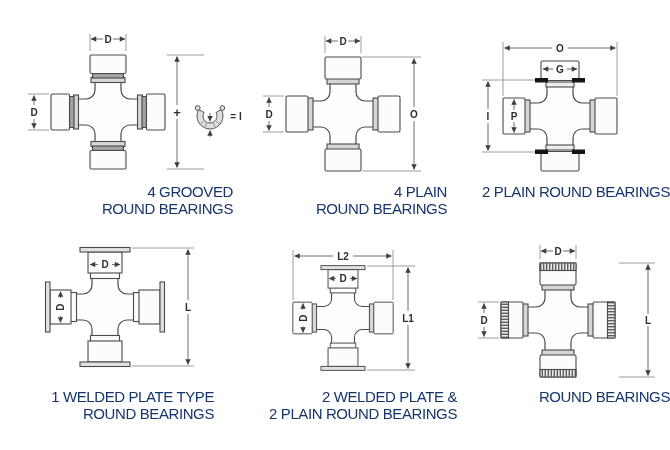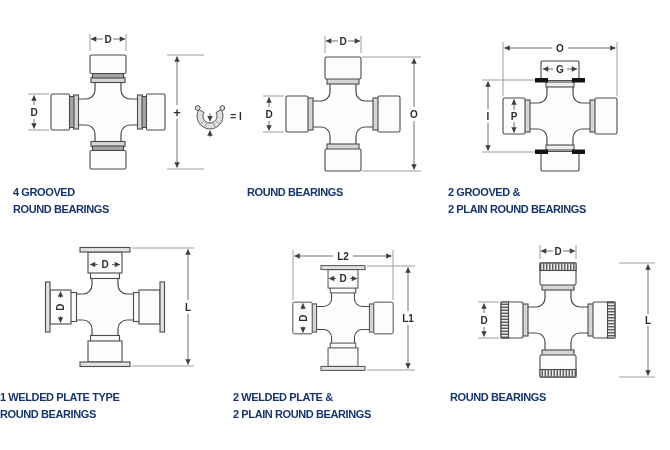--- a/index.html
+++ b/index.html
@@ -1,19 +1,19 @@
 <!DOCTYPE html>
 <html><head>
 <meta charset="utf-8">
 <style>
   html,body{margin:0;padding:0;background:#fff;}
   .canvas{position:relative;width:670px;height:450px;background:#ffffff;overflow:hidden;
           font-family:"Liberation Sans",sans-serif;}
   .fig{position:absolute;}
-  .caption{position:absolute;text-align:left;font-weight:bold;font-size:11px;
+  .caption{position:absolute;text-align:right;font-weight:normal;font-size:15px;
            line-height:16.5px;letter-spacing:-0.4px;color:#17356d;}
   .part{fill:#fdfdfd;stroke:#4a4a4a;stroke-width:1.2;}
   .dseg{stroke:#6e6e6e;stroke-width:1;fill:none;marker-end:url(#arr);}
   .dext{stroke:#9c9c9c;stroke-width:1;fill:none;}
   .dtxt{font-family:"Liberation Sans",sans-serif;font-weight:bold;font-size:10px;
         fill:#2e2e2e;text-anchor:middle;}
   .dtxt-big{font-size:13px;}
 </style>
 </head>
 <body>
@@ -126,20 +126,21 @@
     </g>
     <g>
       <line class="dext" x1="104" y1="37" x2="163" y2="37"></line>
         <line class="dext" x1="104" y1="151" x2="163" y2="151"></line>
       <line class="dseg" x1="156" y1="87" x2="156" y2="38.5"></line>
         <line class="dseg" x1="156" y1="101" x2="156" y2="149.5"></line>
       <text class="dtxt" x="156" y="97.8">O</text>
     </g>
   </svg>
   <div class="caption" style="left:247px;top:184px;width:200px">
+    <div>4 PLAIN</div>
     <div>ROUND BEARINGS</div>
   </div>
 
   <svg class="fig" style="left:458px;top:20px" width="207" height="172">
     <g transform="translate(102,96)">
       <use href="#xbody" class="part"></use>
       <use href="#capRing"></use>
       <use href="#capRing" transform="rotate(180)"></use>
       <use href="#capPlain" transform="rotate(90)"></use>
       <use href="#capPlain" transform="rotate(-90)"></use>
@@ -163,21 +164,20 @@
         <line class="dseg" x1="30" y1="103" x2="30" y2="130.5"></line>
       <text class="dtxt" x="30" y="99.5">I</text>
     </g>
     <g>
       <line class="dseg" x1="56" y1="90" x2="56" y2="79.5"></line>
         <line class="dseg" x1="56" y1="102" x2="56" y2="112.5"></line>
       <text class="dtxt" x="56" y="99.5">P</text>
     </g>
   </svg>
   <div class="caption" style="left:448px;top:184px;width:222px">
-    <div>2 GROOVED &amp;</div>
     <div>2 PLAIN ROUND BEARINGS</div>
   </div>
 
   <svg class="fig" style="left:5px;top:237px" width="215" height="170">
     <g transform="translate(100,70)">
       <use href="#xbody" class="part"></use>
       <use href="#capPlate"></use>
       <use href="#capPlate" transform="rotate(90)"></use>
       <use href="#capPlate" transform="rotate(180)"></use>
       <use href="#capPlate" transform="rotate(-90)"></use>

